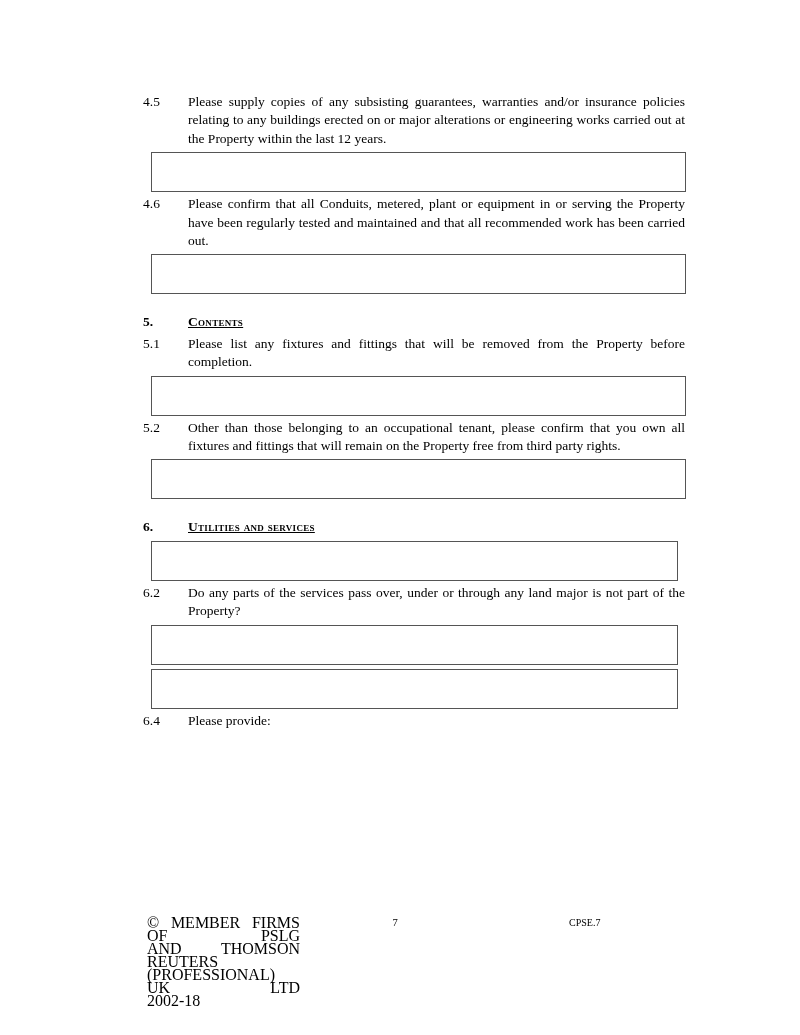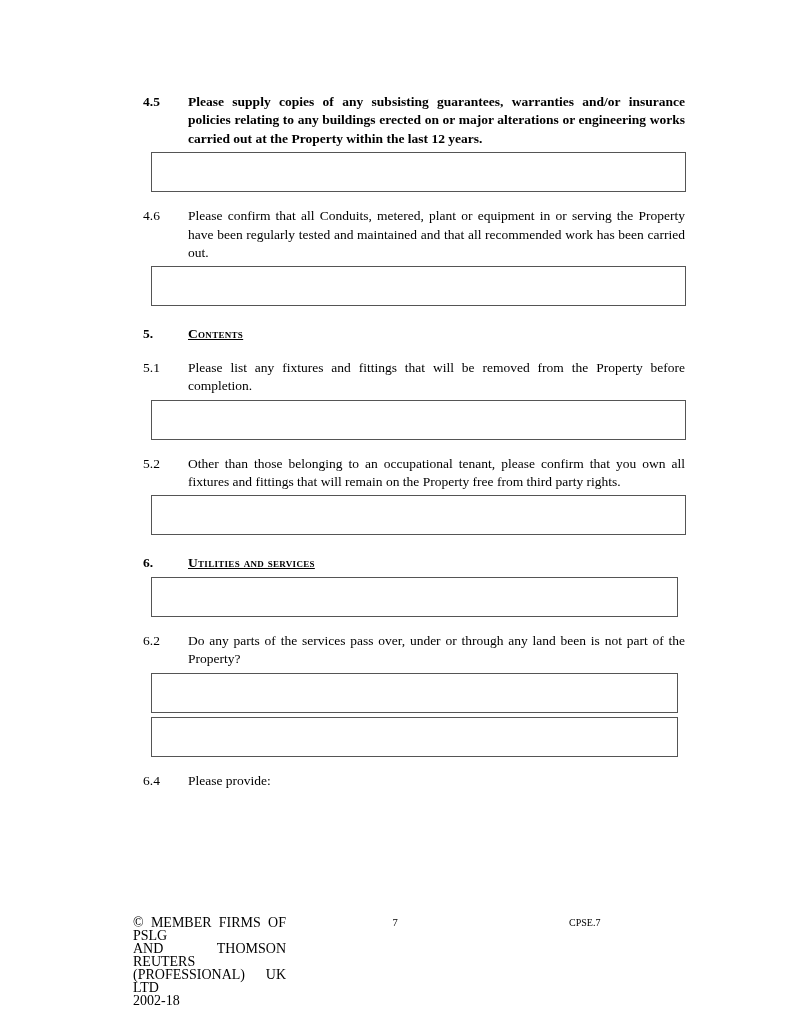--- a/index.html
+++ b/index.html
@@ -16,25 +16,25 @@
     overflow: hidden;
   }
   .content {
     position: absolute;
     top: 93px;
     left: 143px;
     width: 542px;
   }
   .question {
     display: flex;
-    margin-top: 15px;
+    margin-top: 3px;
     font-size: 13.5px;
     line-height: 18.4px;
   }
-  .question.first { margin-top: 0; font-weight: bold; }
+  .question.first { margin-top: 0; }
   .qnum {
     flex: 0 0 45px;
     width: 45px;
   }
   .qtext {
     flex: 1 1 auto;
     text-align: justify;
   }
   .section-heading {
     display: flex;
@@ -53,24 +53,24 @@
     margin-top: 4px;
     margin-left: 8px;
     height: 38px;
     border: 1px solid #555555;
     background: #ffffff;
   }
   .answer-box.wide   { width: 533px; }
   .answer-box.narrow { width: 525px; }
   .footer-copyright {
     position: absolute;
-    left: 133px;
+    left: 147px;
     top: 916px;
     width: 153px;
-    font-size: 14px;
+    font-size: 16px;
     line-height: 13px;
   }
   .footer-line { text-align: justify; text-align-last: justify; }
   .footer-line:last-child { text-align-last: left; }
   .footer-page {
     position: absolute;
     left: 385px;
     top: 916px;
     width: 20px;
     text-align: center;
@@ -122,21 +122,21 @@
 
     <div class="section-heading">
       <span class="qnum">6.</span>
       <div class="qtext">Utilities and services</div>
     </div>
 
     <div class="answer-box narrow"></div>
 
     <div class="question">
       <span class="qnum">6.2</span>
-      <div class="qtext">Do any parts of the services pass over, under or through any land been is not part of the Property?</div>
+      <div class="qtext">Do any parts of the services pass over, under or through any land major is not part of the Property?</div>
     </div>
     <div class="answer-box narrow"></div>
 
     <div class="answer-box narrow"></div>
 
     <div class="question">
       <span class="qnum">6.4</span>
       <div class="qtext">Please provide:</div>
     </div>
 

